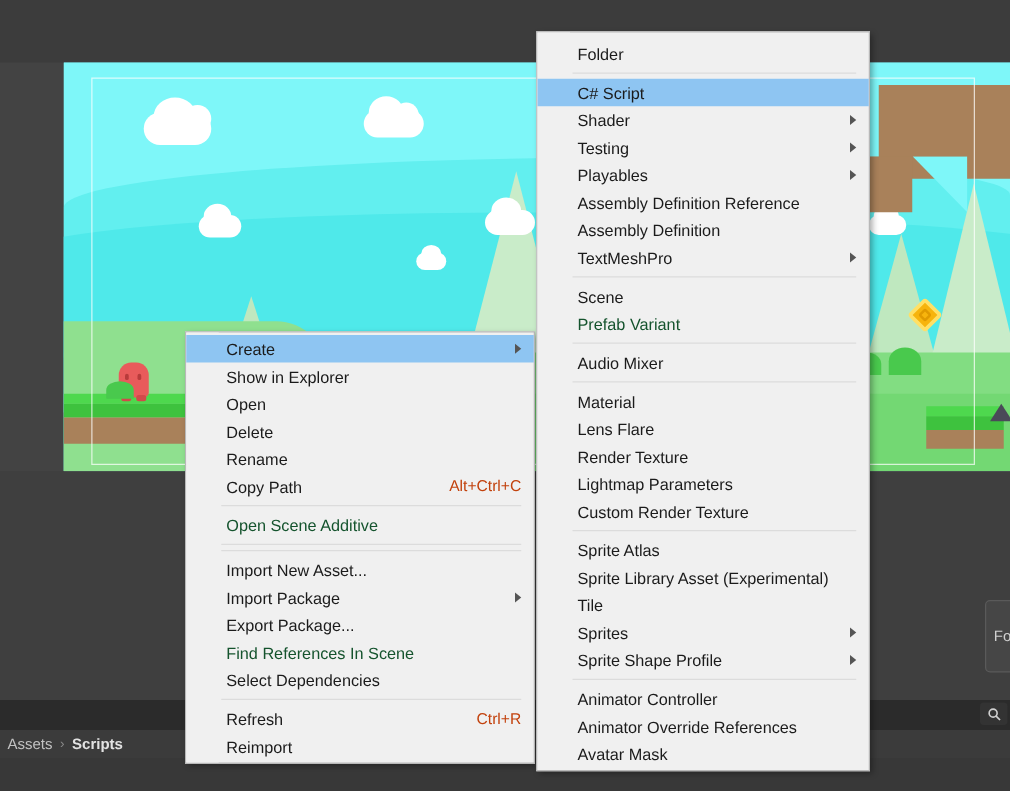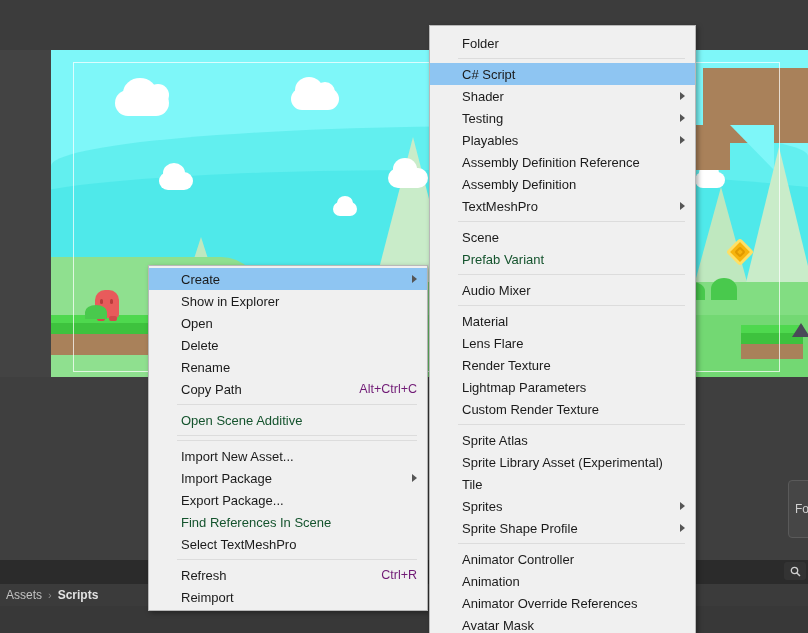--- a/index.html
+++ b/index.html
@@ -120,21 +120,21 @@
   .menu-ctx  { left: 148px; top: 265px; width: 280px; padding-top: 2px; }
   .menu-sub  { left: 429px; top: 25px;  width: 267px; padding-top: 6px; }
 
   .mi {
     position: relative; height: 22px;
     display: flex; align-items: center;
     padding-left: 32px; padding-right: 10px;
     white-space: nowrap; cursor: default;
   }
   .mi .label { flex: 1 1 auto; }
-  .mi .shortcut { color: #701a75; font-size: 12.5px; margin-left: 0; }
+  .mi .shortcut { color: #c2410c; font-size: 12.5px; margin-left: 0; }
   .mi.disabled { color: #14532d; }
   .mi.selected { background: #8ec5f2; }
   .mi .arrow {
     position: absolute; right: 10px; top: 50%; transform: translateY(-50%);
     width: 0; height: 0;
     border-top: 4px solid transparent;
     border-bottom: 4px solid transparent;
     border-left: 5px solid #555;
   }
   .sep { height: 1px; background: #dcdcdc; margin: 4px 10px 4px 28px; }
@@ -280,21 +280,21 @@
         <span class="label">Import Package</span>
         <span class="arrow"></span>
       </div>
       <div class="mi">
         <span class="label">Export Package...</span>
       </div>
       <div class="mi disabled">
         <span class="label">Find References In Scene</span>
       </div>
       <div class="mi">
-        <span class="label">Select TextMeshPro</span>
+        <span class="label">Select Dependencies</span>
       </div>
       <div class="sep"></div>
       <div class="mi">
         <span class="label">Refresh</span>
         <span class="shortcut">Ctrl+R</span>
       </div>
       <div class="mi">
         <span class="label">Reimport</span>
       </div>
     </div>
@@ -373,23 +373,20 @@
       </div>
       <div class="mi">
         <span class="label">Sprite Shape Profile</span>
         <span class="arrow"></span>
       </div>
       <div class="sep"></div>
       <div class="mi">
         <span class="label">Animator Controller</span>
       </div>
       <div class="mi">
-        <span class="label">Animation</span>
-      </div>
-      <div class="mi">
         <span class="label">Animator Override References</span>
       </div>
       <div class="mi">
         <span class="label">Avatar Mask</span>
       </div>
     </div>
 
 </div>
 
 </body></html>

